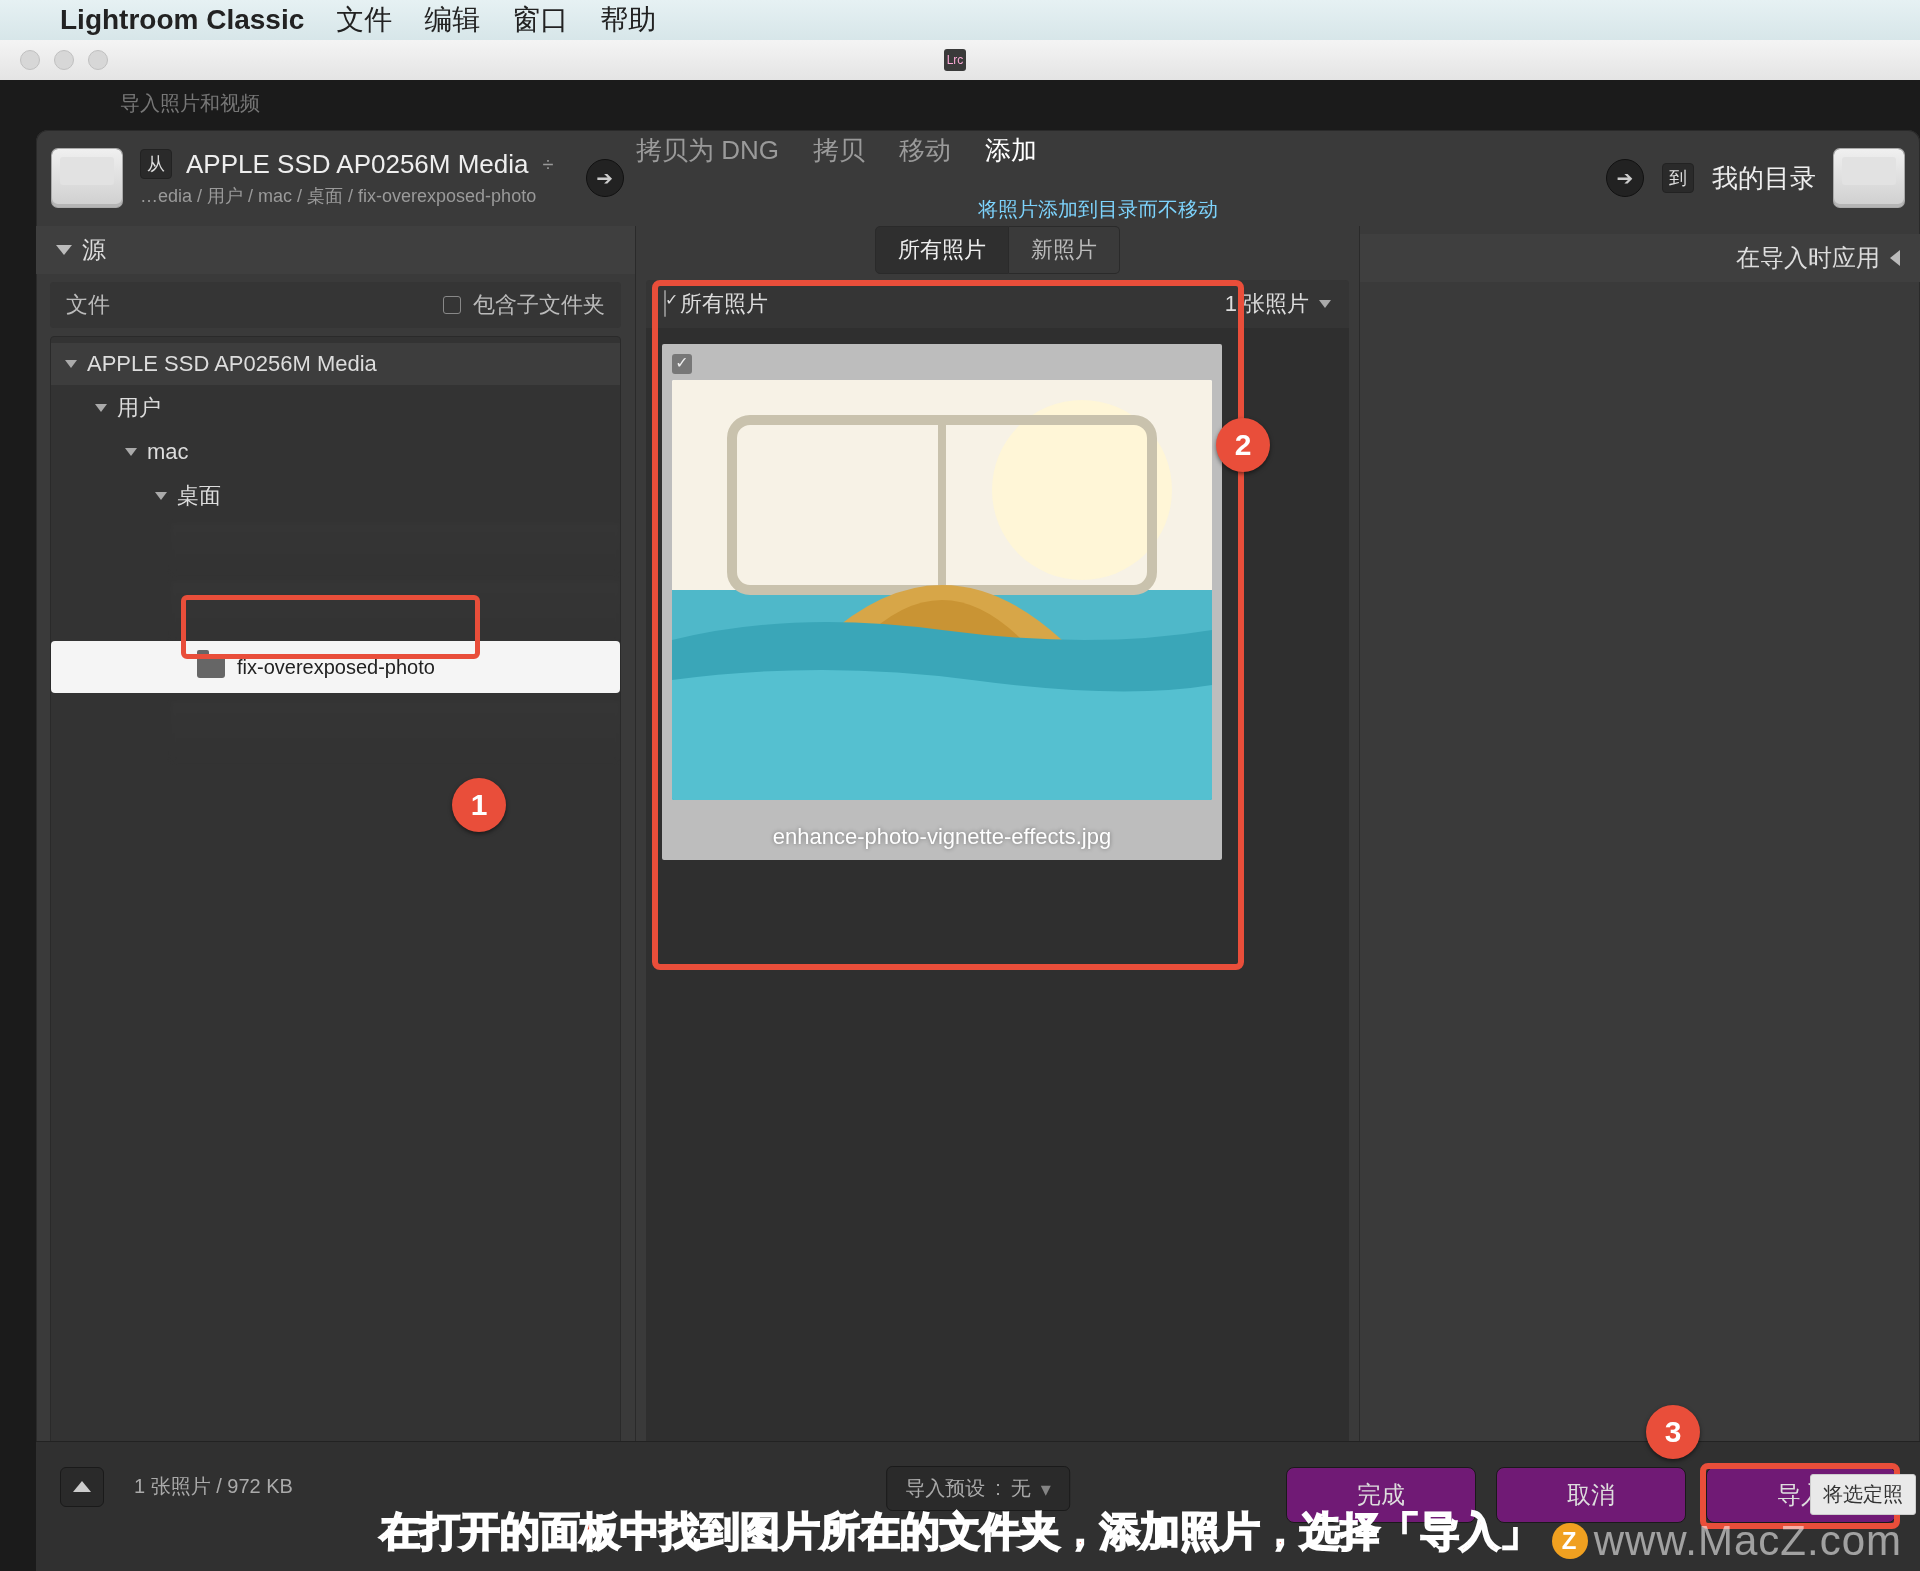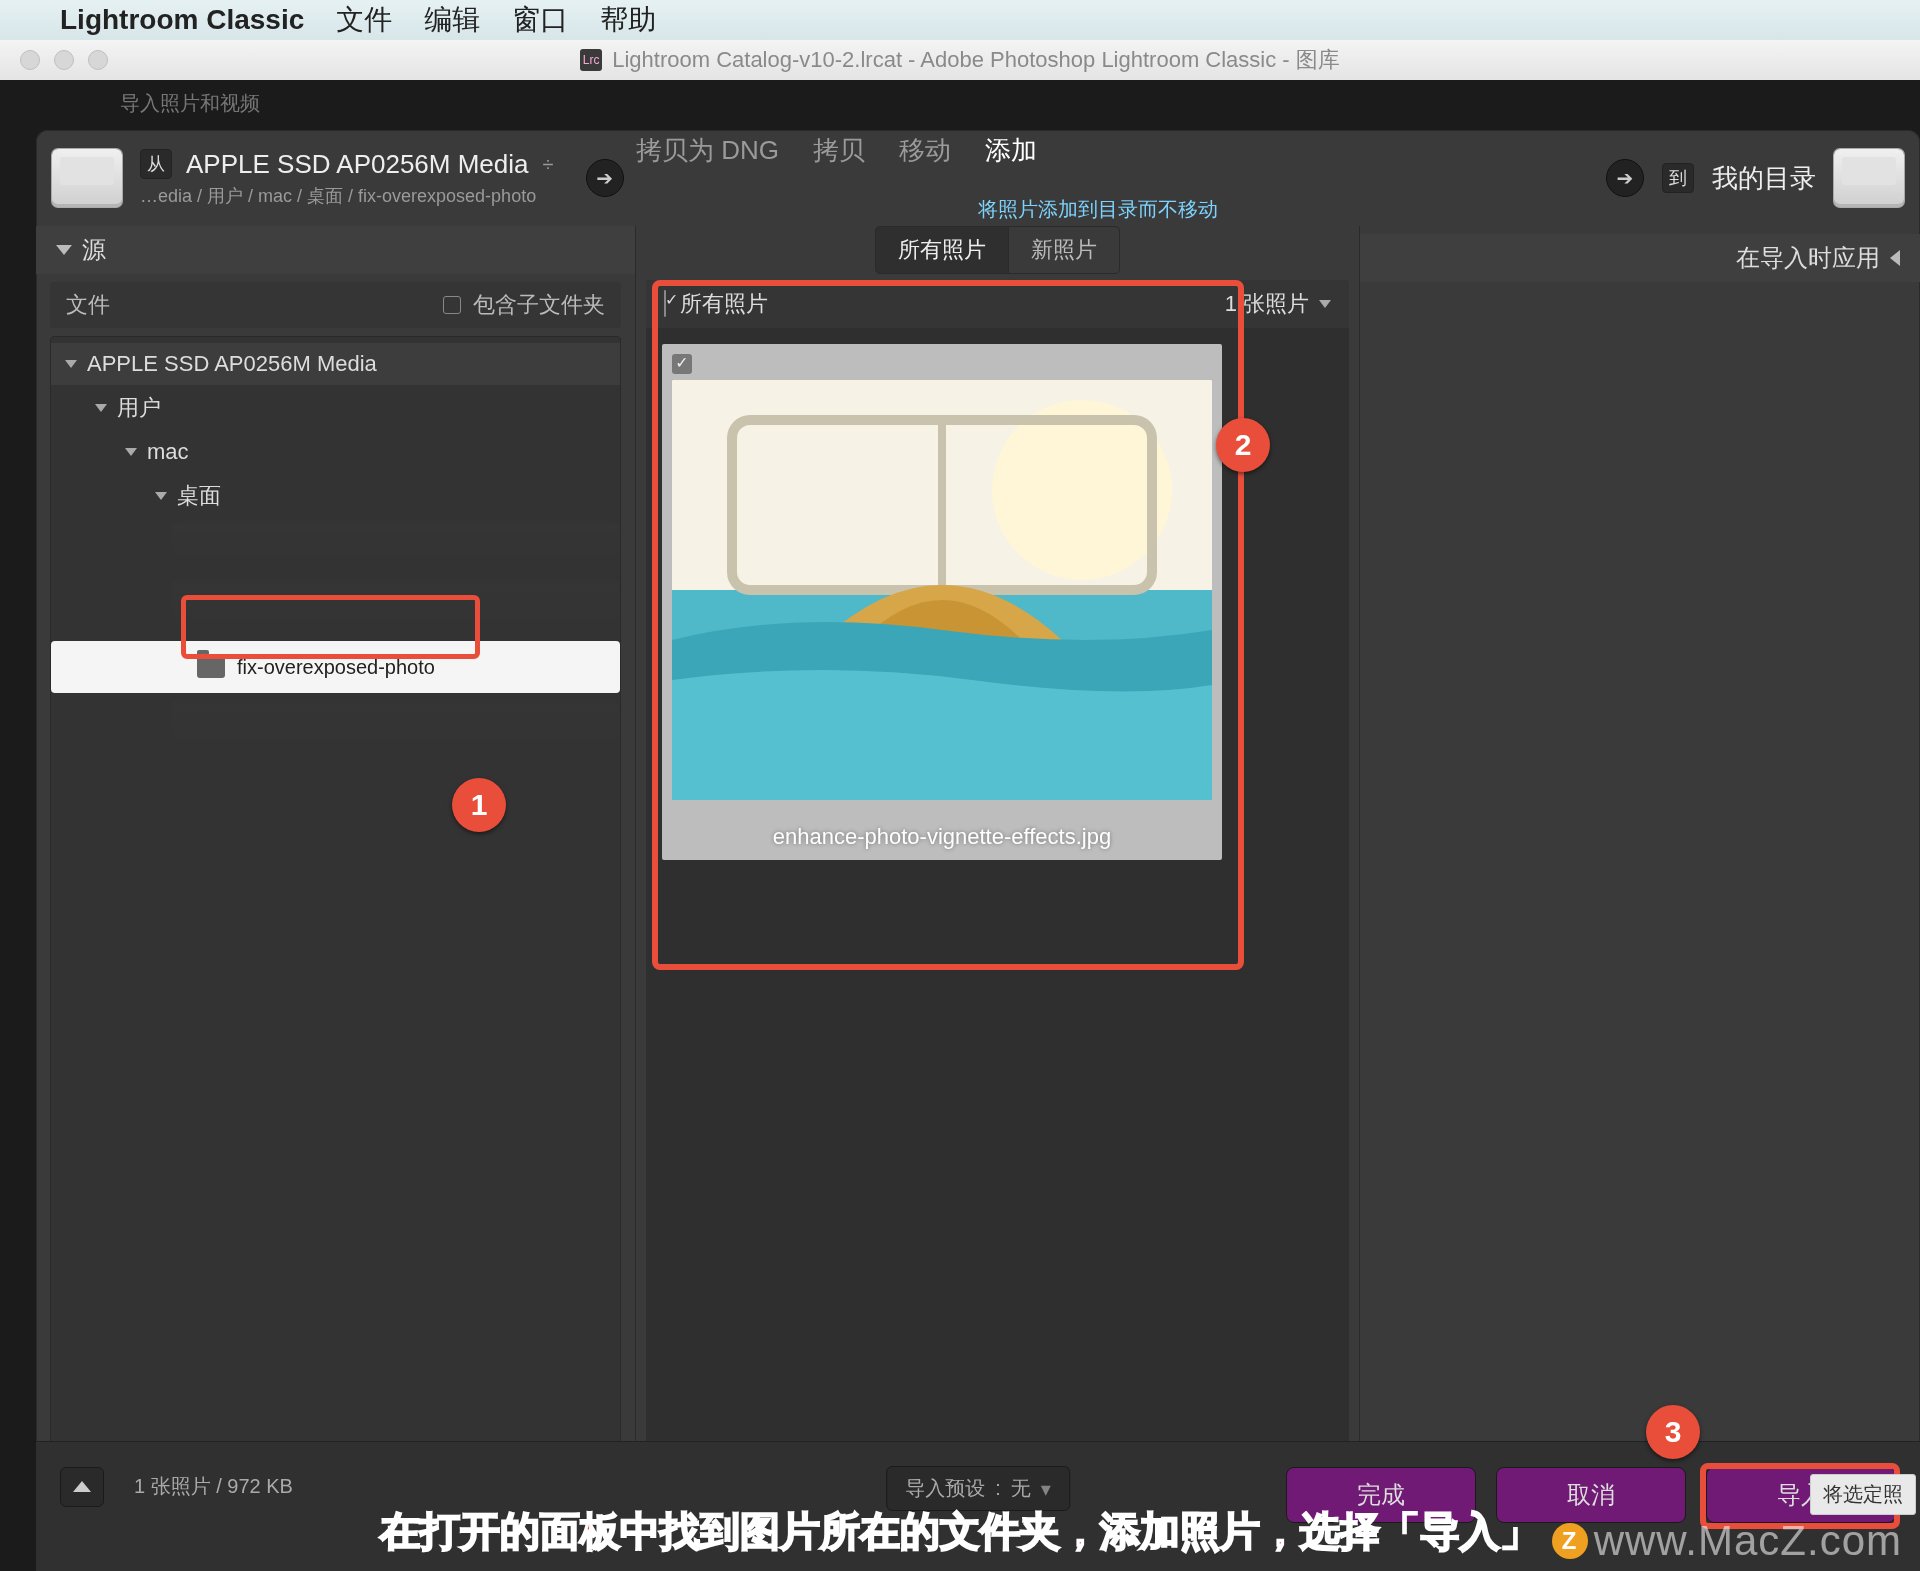--- a/index.html
+++ b/index.html
@@ -121,21 +121,20 @@
     <span>帮助</span>
   </div>
 
   <div class="titlebar">
     <div class="traffic">
       <span></span>
       <span></span>
       <span></span>
     </div>
     <span class="doc-icon">Lrc</span>
-    <span>Lightroom Catalog-v10-2.lrcat - Adobe Photoshop Lightroom Classic - 图库</span>
   </div>
 
   <div class="app">
     <div class="import-bar-hint">导入照片和视频</div>
 
     <div class="card">
 
       <div class="card-header">
         <div class="hd-left">
           <div class="drive-icon"></div>

